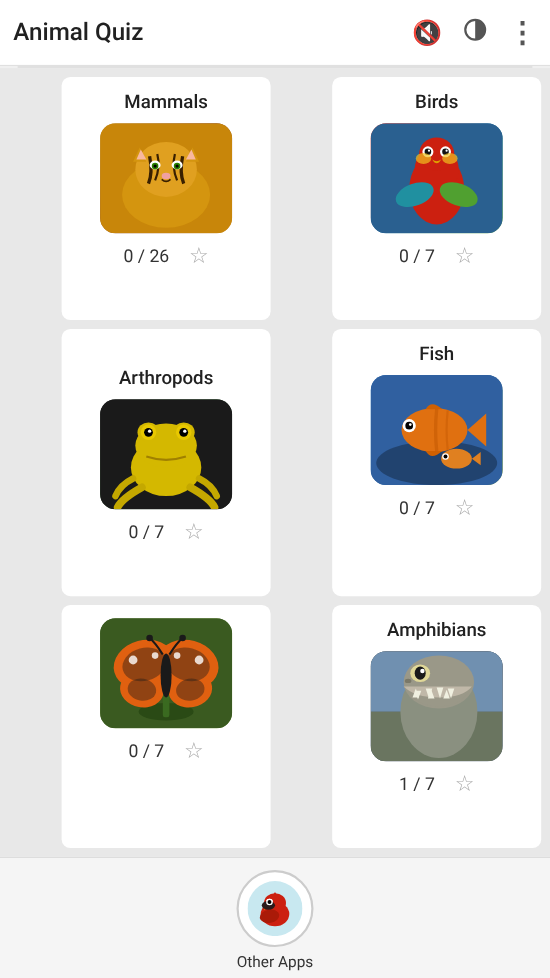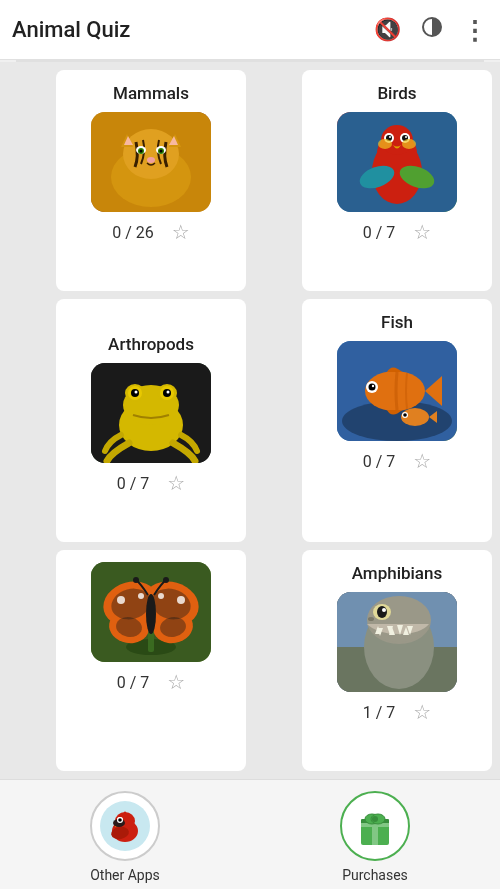--- a/index.html
+++ b/index.html
@@ -409,34 +409,14 @@
 
         <ellipse cx="19" cy="22" rx="6" ry="4" fill="#2a1a1a"></ellipse>
         <circle cx="20" cy="19" r="3" fill="#fff"></circle>
         <circle cx="20" cy="19" r="1.8" fill="#000"></circle>
       </svg>
     </div>
     <span class="nav-label">Other Apps</span>
   </div>
 
 
-  <div class="nav-item">
-    <div class="nav-icon-circle green-border">
-      <svg width="50" height="50" viewBox="0 0 50 50">
-        <rect width="50" height="50" fill="#fff" rx="25"></rect>
-
-        <rect x="11" y="22" width="28" height="22" rx="2" fill="#4CAF50"></rect>
-        <rect x="11" y="18" width="28" height="6" rx="1" fill="#388E3C"></rect>
-
-        <rect x="22" y="18" width="6" height="26" fill="#81C784"></rect>
-
-        <rect x="11" y="22" width="28" height="4" fill="#81C784"></rect>
-
-        <ellipse cx="22" cy="18" rx="7" ry="5" fill="#4CAF50" stroke="#388E3C" stroke-width="1"></ellipse>
-        <ellipse cx="28" cy="18" rx="7" ry="5" fill="#4CAF50" stroke="#388E3C" stroke-width="1"></ellipse>
-
-        <circle cx="25" cy="18" r="3" fill="#388E3C"></circle>
-      </svg>
-    </div>
-    <span class="nav-label">Purchases</span>
-  </div>
 
 </div>
 
 </body></html>

